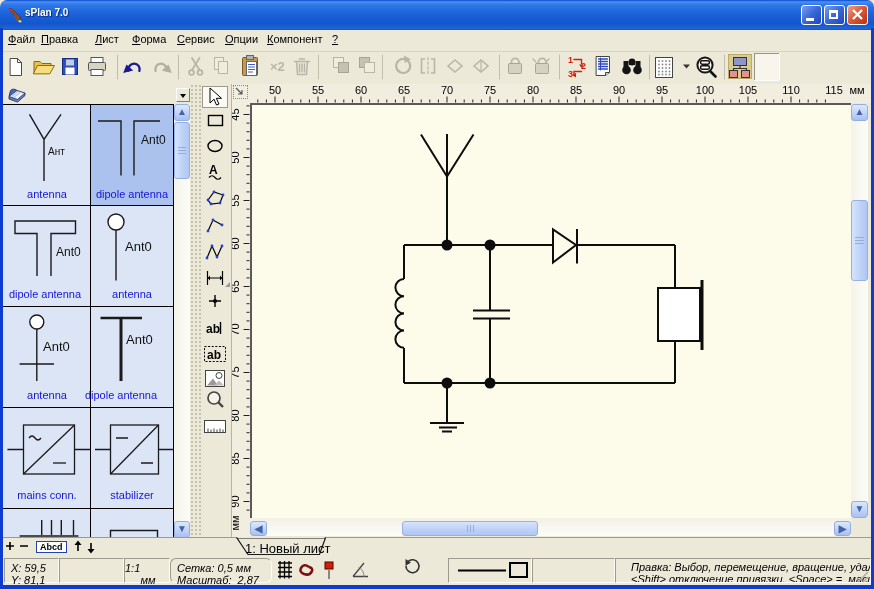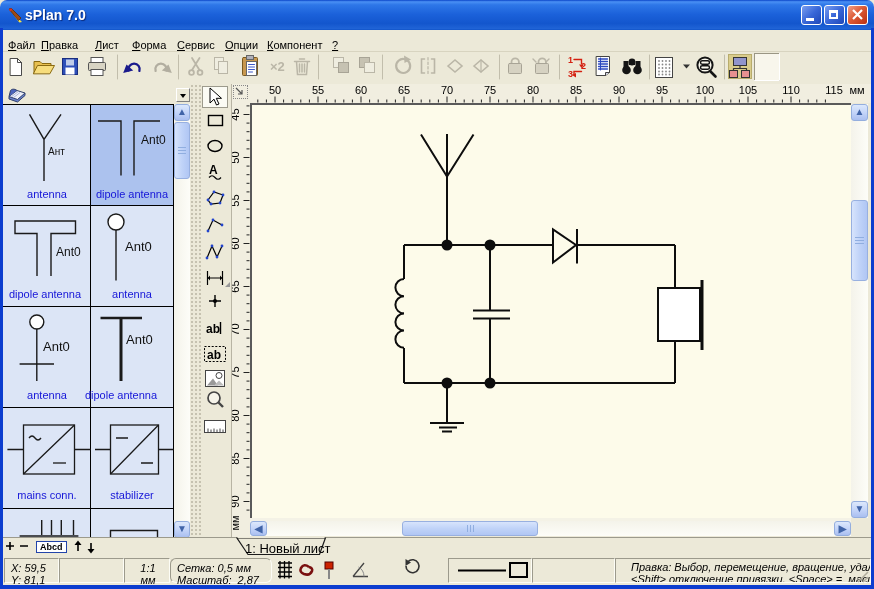--- a/index.html
+++ b/index.html
@@ -11,21 +11,21 @@
 #bb{left:0;top:585px;width:874px;height:4px;background:#0c3dcf;}
 
 #title{left:0;top:0;width:874px;height:30px;
  background:linear-gradient(180deg,#0a44c8 0%,#4a90f4 6%,#2e77e8 16%,#1b61da 48%,#1356cd 78%,#1f63d6 95%,#1154c8 100%);
  border-radius:7px 7px 0 0;}
 .wbtn{position:absolute;top:5px;width:21px;height:20px;border-radius:3px;border:1px solid #fff;box-sizing:border-box;}
 .wbtn.b{background:linear-gradient(135deg,#7a9ef0 0%,#3967d8 50%,#1e47b8 100%);}
 .wbtn.r{background:linear-gradient(135deg,#f0a088 0%,#dd5b37 45%,#b83012 100%);}
 
 #menubar{left:3px;top:30px;width:868px;height:21px;background:#ece9d8;border-bottom:1px solid #d8d4c0;}
-#menubar span{position:absolute;top:3px;font-size:11px;color:#000;margin-top:6px;}
+#menubar span{position:absolute;top:3px;font-size:11px;color:#000;}
 
 #toolbar{left:3px;top:52px;width:868px;height:32px;background:#ece9d8;}
 
 #combo{left:29px;top:86px;width:163px;height:18px;background:#fff;border:1px solid #666;box-sizing:border-box;}
 #combo .t{position:absolute;left:4px;top:2px;font-size:11px;}
 #cbtn{left:176px;top:88px;width:14px;height:14px;background:#ece9d8;
  border:1px solid;border-color:#fff #808080 #808080 #fff;box-sizing:border-box;}
 #cbtn:after{content:"";position:absolute;left:3px;top:5px;border:3px solid transparent;border-top:4px solid #000;}
 .dots{background-image:radial-gradient(#c6c2b0 27%,transparent 30%);background-size:4px 4px;}
 
@@ -45,21 +45,21 @@
 .tabtxt{font-size:13px;}
 </style></head>
 <body>
 <div id="win">
 <div id="title" class="abs"></div>
 <svg class="abs" style="left:7px;top:7px" width="18" height="18" viewBox="0 0 18 18">
  <path d="M3,3 L13,13 L15,15 L12.5,15.5 L11.5,14.5 Z" fill="#f4e24a"></path>
  <path d="M2,2 L4.5,1.5 L14,11 L11.5,13.5 Z" fill="#a04a18" stroke="#5a2a08" stroke-width="0.8"></path>
  <path d="M2,2 L4.5,1.5 L5.5,2.5 L3,4.5 Z" fill="#e03020"></path>
 </svg>
-<div class="abs txt" style="left:25px;top:7px;color:#fff;font-size:14px;font-weight:bold;text-shadow:1px 1px 1px #0a2a7a;">sPlan 7.0</div>
+<div class="abs txt" style="left:25px;top:7px;color:#fff;font-size:10px;font-weight:bold;text-shadow:1px 1px 1px #0a2a7a;">sPlan 7.0</div>
 <div class="wbtn b" style="left:801px;">
       <div style="position:absolute;left:4px;top:12px;width:8px;height:3px;background:#fff;"></div>
     </div>
 <div class="wbtn b" style="left:824px;">
       <div style="position:absolute;left:4px;top:4px;width:9px;height:9px;border:2px solid #fff;border-top-width:3px;box-sizing:border-box;"></div>
     </div>
 <div class="wbtn r" style="left:847px;">
       <svg width="19" height="18" style="position:absolute;left:0;top:0">
         <path d="M5,4 L14,13 M14,4 L5,13" stroke="#fff" stroke-width="2.2"></path>
       </svg>
@@ -574,21 +574,21 @@
 <polygon points="84.5,11 91.5,11 88,15.5" fill="#000"></polygon>
 </svg>
 
 <div id="status" class="abs">
 <div class="scell" style="left:1px;width:55px;">
         <div style="left:6px;top:3px;">X: 59,5</div>
         <div style="left:6px;top:15px;">Y: 81,1</div>
       </div>
 <div class="scell" style="left:56px;width:65px;"></div>
 <div class="scell" style="left:121px;width:46px;">
-        <div style="left:0;top:3px;width:46px;text-align:center;">1:1</div>
+        <div style="left:0;top:3px;width:46px;text-align:left;">1:1</div>
         <div style="left:0;top:15px;width:46px;text-align:center;">мм</div>
       </div>
 <div class="scell" style="left:167px;width:102px;border-radius:6px;">
         <div style="left:6px;top:3px;">Сетка: 0,5 мм</div>
         <div style="left:6px;top:15px;">Масштаб:&nbsp; 2,87</div>
       </div>
 <div class="scell" style="left:445px;width:84px;"></div>
 <div class="scell" style="left:529px;width:83px;"></div>
 <div class="scell" style="left:612px;width:256px;overflow:hidden;">
         <div style="left:15px;top:2px;">Правка: Выбор, перемещение, вращение, удаление</div>

